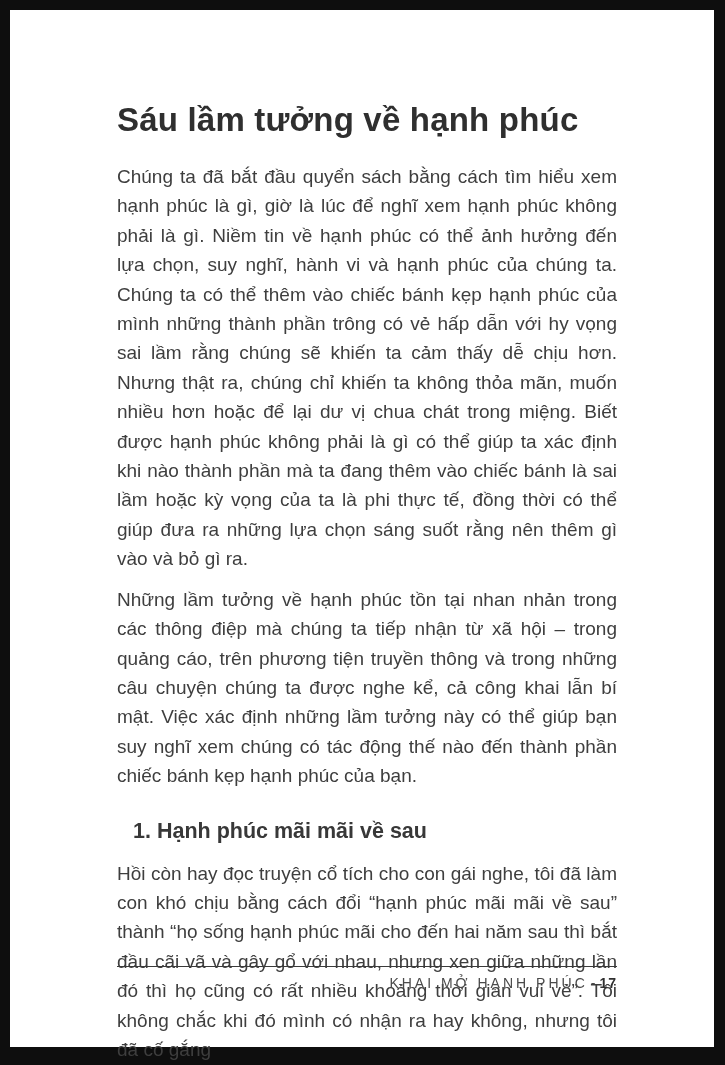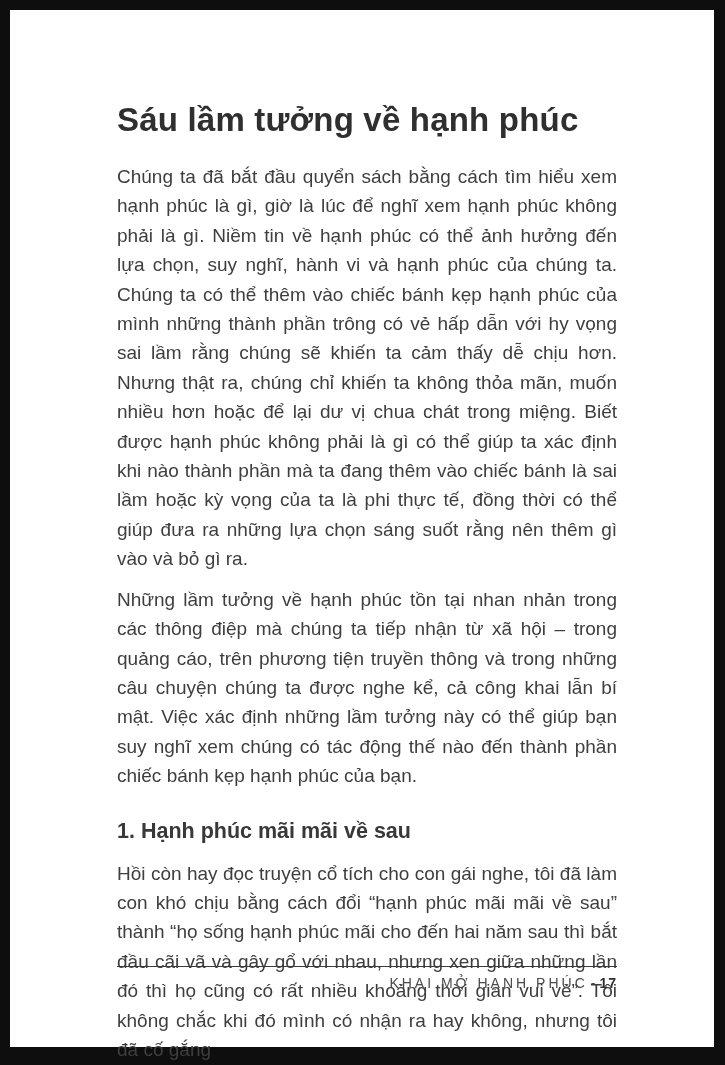--- a/index.html
+++ b/index.html
@@ -41,21 +41,21 @@
     margin: 0 0 11px 0;
     font-size: 19px;
     line-height: 29.4px;
     color: #3e3e3e;
     text-align: justify;
     text-justify: inter-word;
   }
   .body-para .italic {
   }
   .section-heading {
-    margin: 26px 0 14px 0;
+    margin: 26px 0 14px 16px;
     font-size: 21.5px;
     line-height: 28px;
     font-weight: 700;
     color: #383838;
   }
   .footer {
     position: absolute;
     left: 107px;
     right: 97px;
     bottom: 56px;

